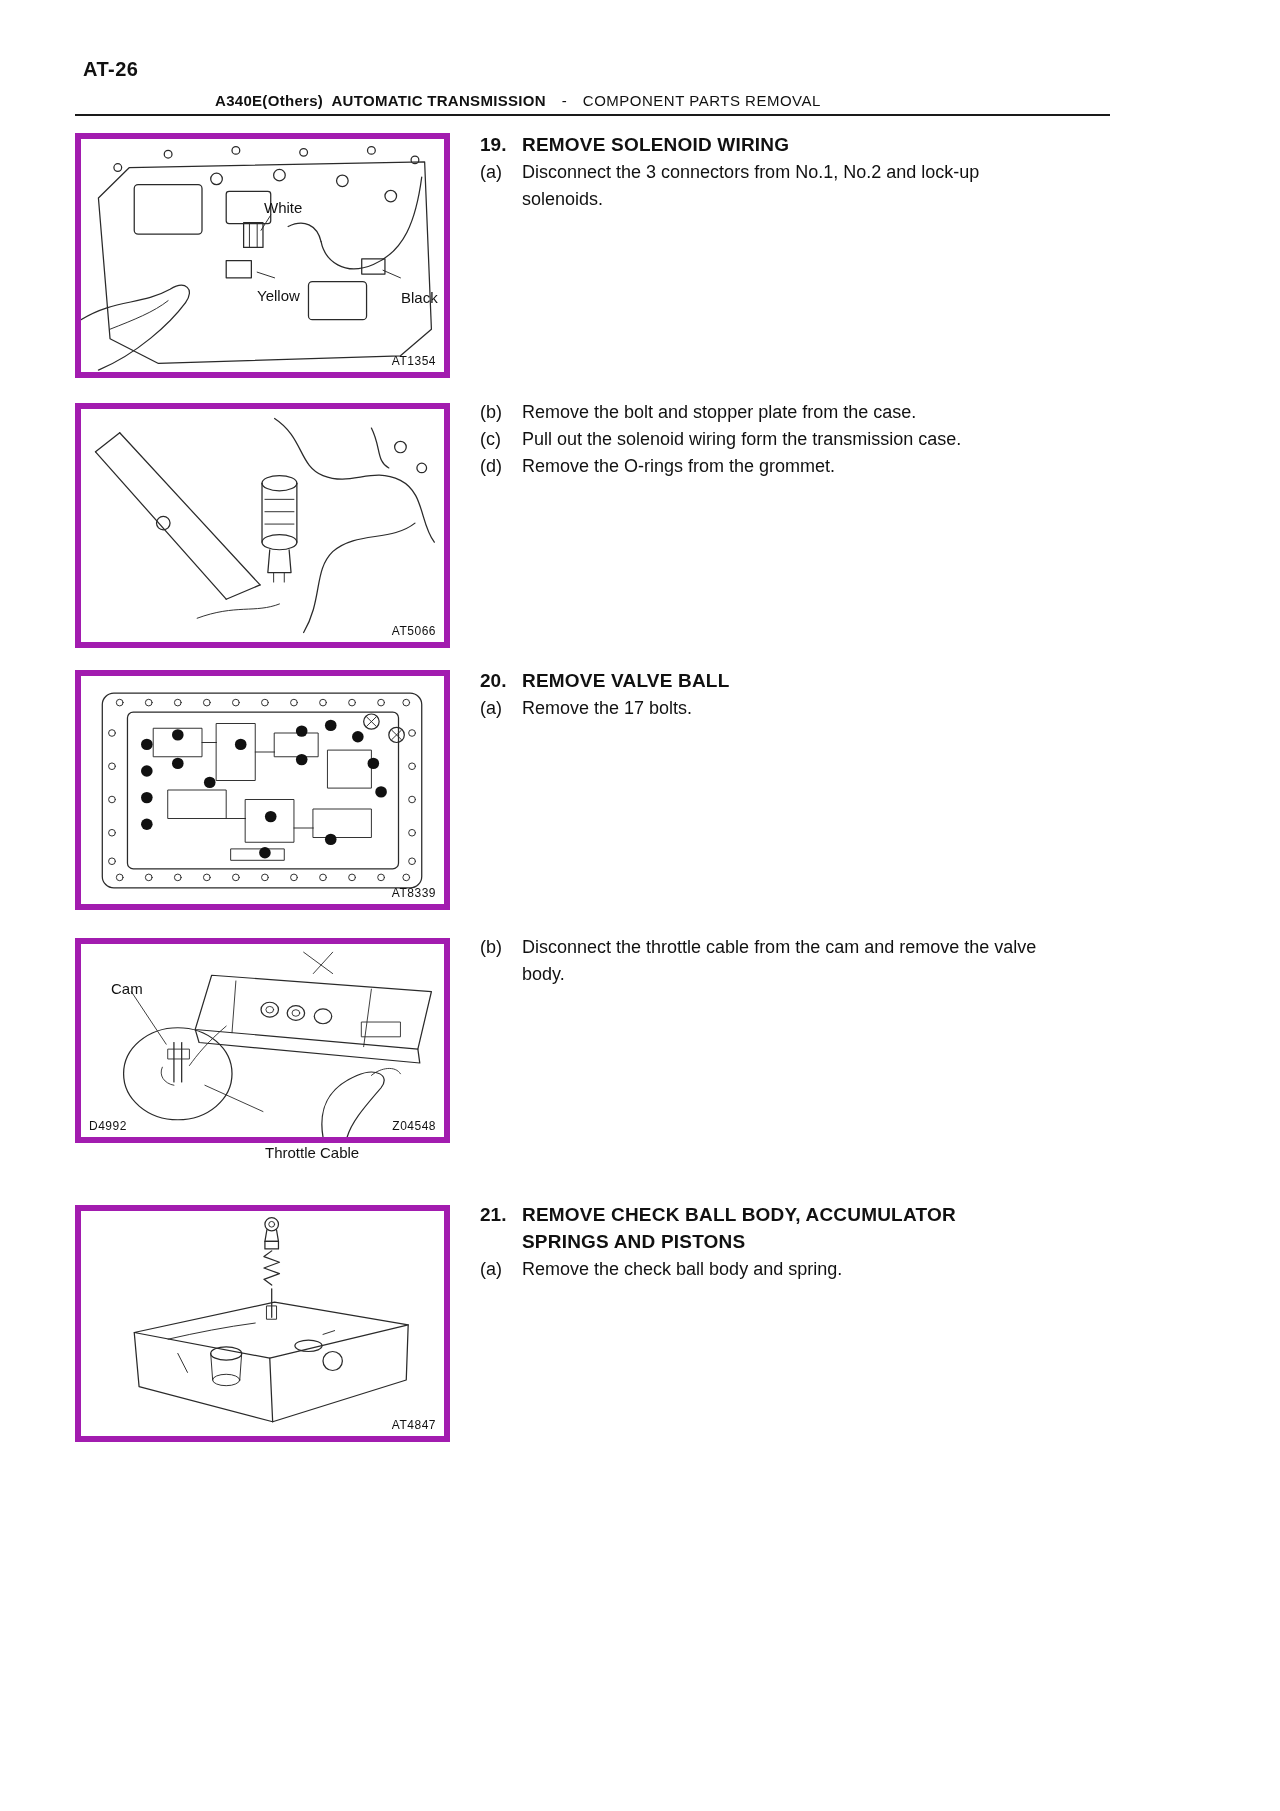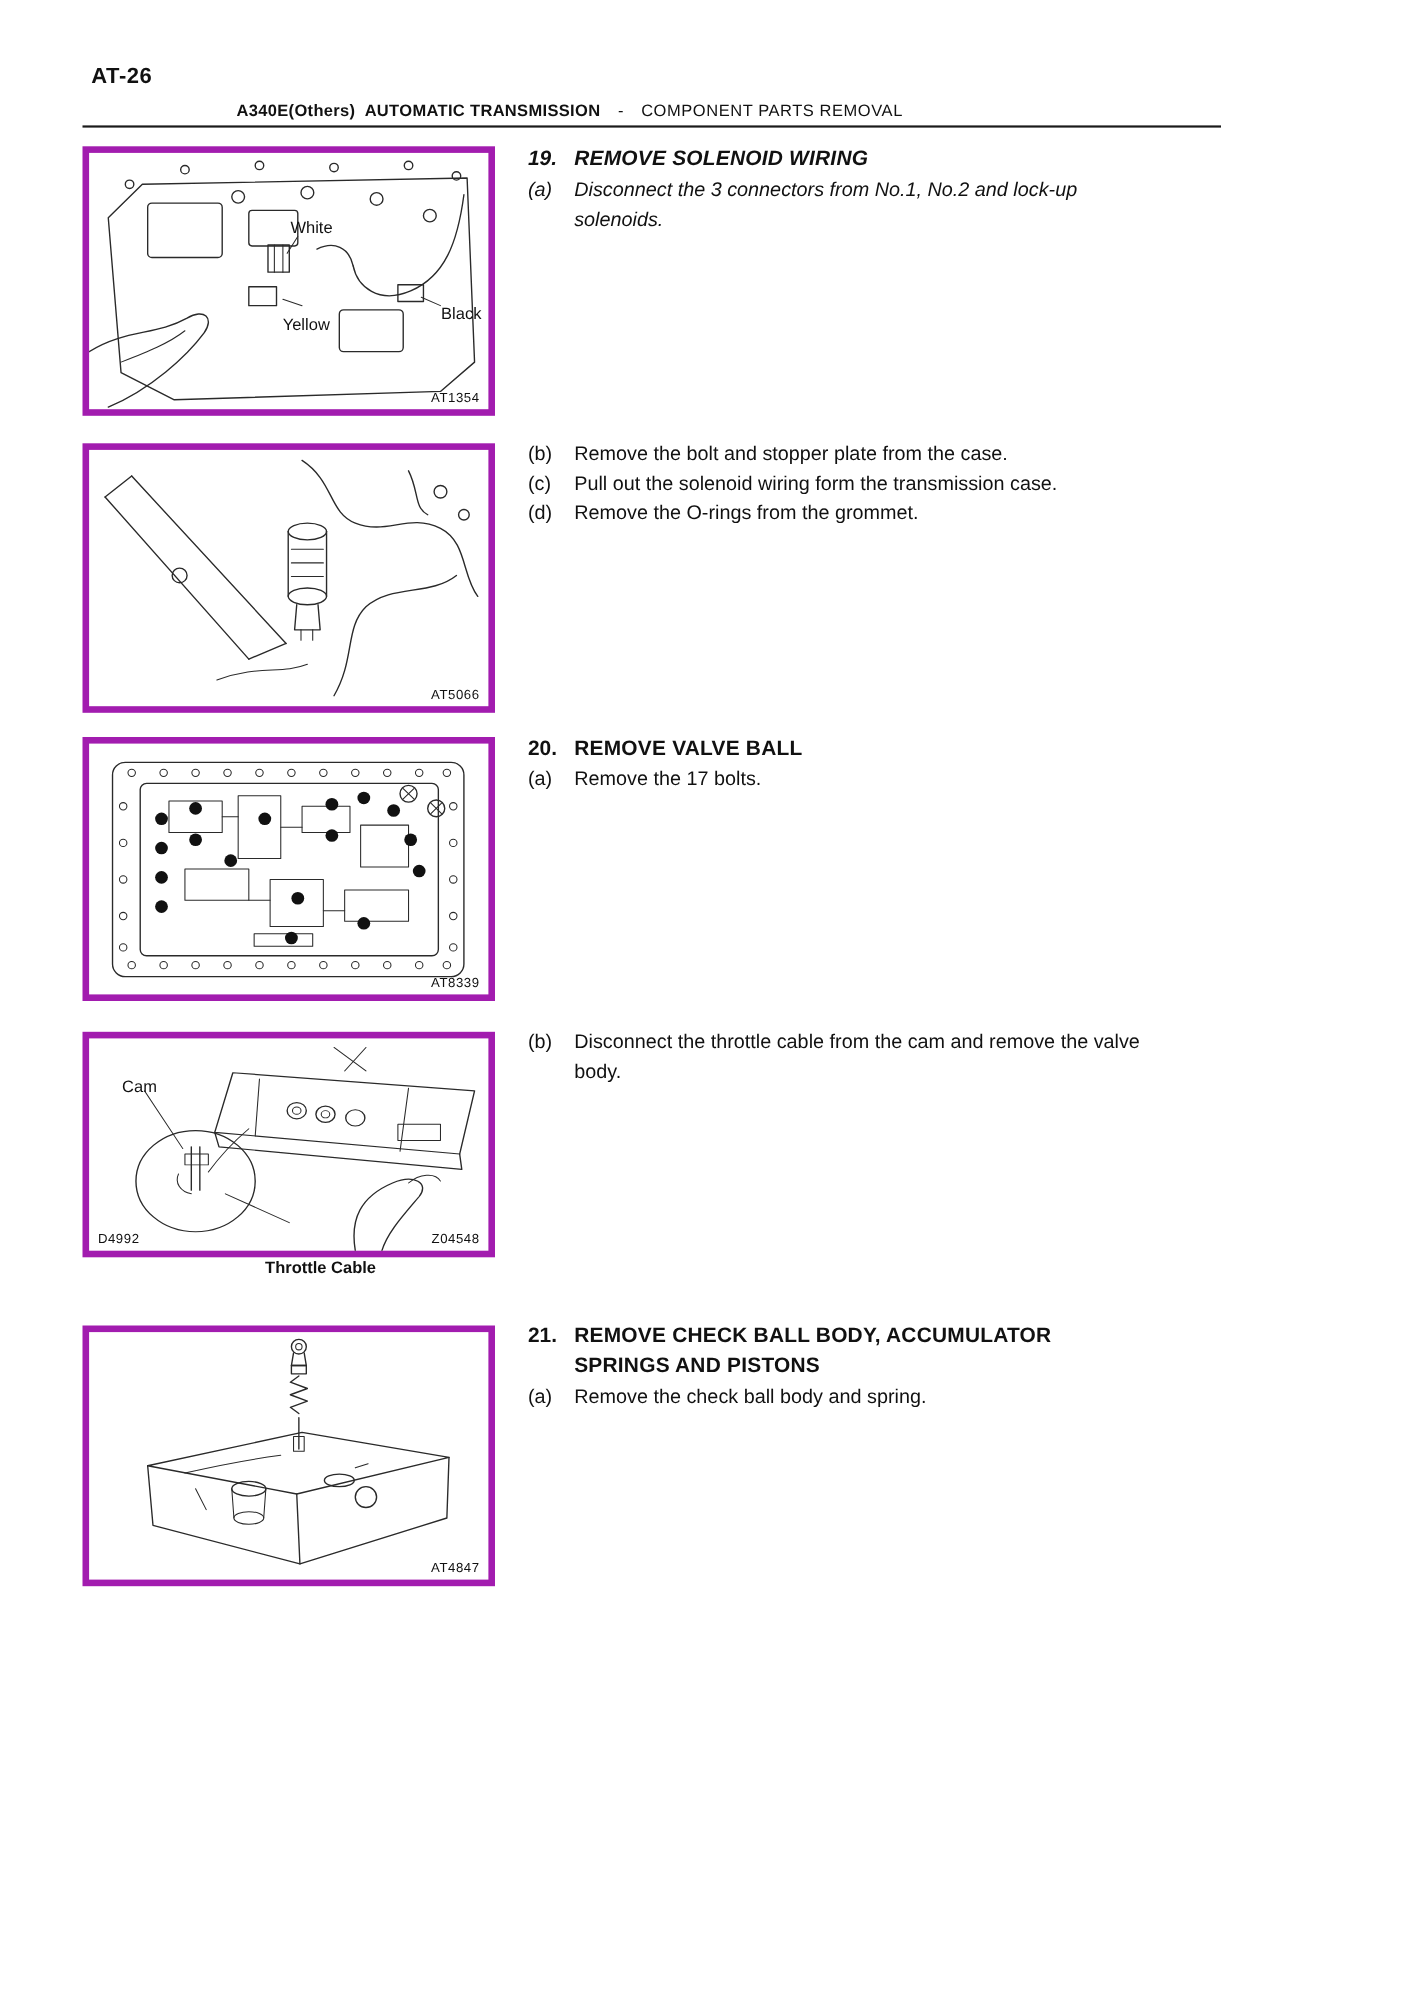--- a/index.html
+++ b/index.html
@@ -69,21 +69,21 @@
       <rect x="290" y="126" width="24" height="16"></rect>
       <rect x="150" y="128" width="26" height="18"></rect>
       <path d="M0,190 C35,168 62,175 92,158 C108,148 118,158 108,172 C92,194 58,226 18,243"></path>
       <path d="M30,200 C55,190 75,182 90,170" class="thin"></path>
       <line x1="196" y1="80" x2="186" y2="96" class="thin"></line>
       <line x1="200" y1="146" x2="182" y2="140" class="thin"></line>
       <line x1="330" y1="146" x2="312" y2="138" class="thin"></line>
     </svg>
     <span class="fig-label" style="left:183px; top:60px;">White</span>
     <span class="fig-label" style="left:176px; top:148px;">Yellow</span>
-    <span class="fig-label" style="left:320px; top:138px;">Black</span>
+    <span class="fig-label" style="left:320px; top:150px;">Black</span>
     <span class="fig-code">AT1354</span>
   </div>
 
   <div class="figure" style="top:403px; height:245px;">
     <svg viewBox="0 0 375 245" preserveAspectRatio="none">
       <path d="M15,45 L150,200"></path>
         <path d="M40,25 L185,185"></path>
         <path d="M15,45 L40,25"></path>
         <path d="M150,200 L185,185"></path>
       <circle cx="85" cy="120" r="7"></circle>
@@ -200,21 +200,21 @@
       <line x1="96" y1="120" x2="96" y2="168"></line>
         <line x1="104" y1="120" x2="104" y2="168"></line>
       <rect x="90" y="128" width="22" height="12" class="thin"></rect>
       <path d="M84,150 C80,160 86,170 96,172" class="thin"></path>
       <line x1="52" y1="58" x2="88" y2="122" class="thin"></line>
       <line x1="188" y1="204" x2="128" y2="172" class="thin"></line>
       <path d="M150,100 C130,120 120,135 112,148" class="thin"></path>
       <path d="M230,10 L260,36 M260,10 L240,36" class="thin"></path>
     </svg>
     <span class="fig-label" style="left:30px; top:36px;">Cam</span>
-    <span class="fig-label" style="left:160px; top:200px;font-weight:bold;">Throttle Cable</span>
+    <span class="fig-label" style="left:184px; top:200px;">Throttle Cable</span>
     <span class="fig-code-left">D4992</span>
     <span class="fig-code">Z04548</span>
   </div>
 
   <div class="figure" style="top:1205px; height:237px;">
     <svg viewBox="0 0 375 237" preserveAspectRatio="none">
       <circle cx="197" cy="14" r="7"></circle>
         <circle cx="197" cy="14" r="3" class="thin"></circle>
       <path d="M192,20 L190,32 L204,32 L202,20"></path>
       <rect x="190" y="32" width="14" height="8"></rect>
@@ -228,21 +228,21 @@
       <path d="M134,150 L136,178 M166,150 L164,178" class="thin"></path>
       <ellipse cx="150" cy="178" rx="14" ry="6" class="thin"></ellipse>
       <ellipse cx="235" cy="142" rx="14" ry="6"></ellipse>
       <circle cx="260" cy="158" r="10"></circle>
       <path d="M90,135 C120,128 150,122 180,118" class="thin"></path>
       <path d="M100,150 L110,170 M250,130 L262,126" class="thin"></path>
     </svg>
     <span class="fig-code">AT4847</span>
   </div>
 
-  <div class="text-block" style="top:131px;font-style:italic;">
+  <div class="text-block" style="top:131px;">
     <div class="heading">
       <span class="num">19.</span>
       <span class="title">REMOVE SOLENOID WIRING</span>
     </div>
     <div class="step">
       <span class="lbl">(a)</span>
       <span class="txt">Disconnect the 3 connectors from No.1, No.2 and lock-up solenoids.</span>
     </div>
   </div>
 

